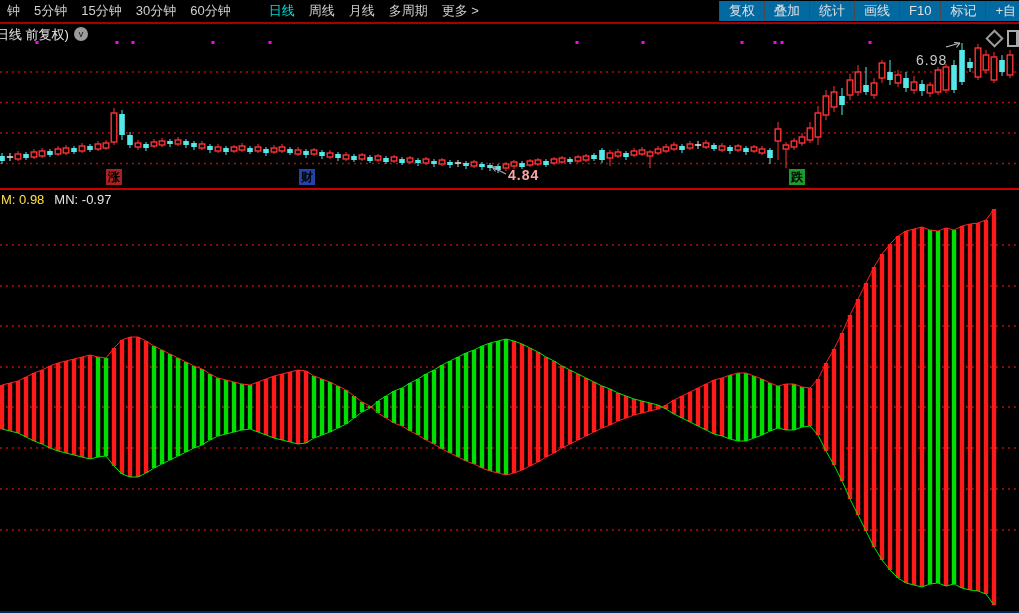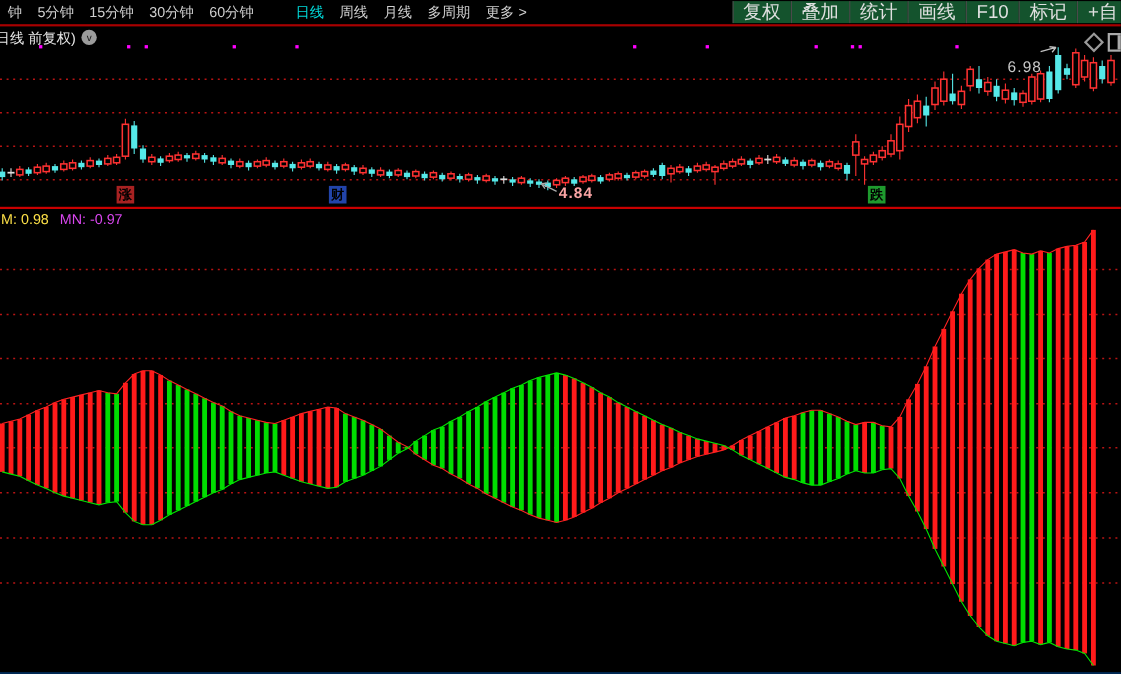--- a/index.html
+++ b/index.html
@@ -5,22 +5,22 @@
   html,body{margin:0;padding:0;background:#000;width:1019px;height:613px;overflow:hidden;
     font-family:"Liberation Sans","DejaVu Sans",sans-serif;}
   #stage{position:relative;width:1019px;height:613px;background:#000;overflow:hidden;}
   
   #menubar{position:absolute;top:0;left:0;width:1019px;height:22px;background:#000;
     border-bottom:2px solid #a80000;display:flex;align-items:center;}
   #menu-left{display:flex;align-items:center;gap:0;height:22px;}
   .mitem{color:#cfcfcf;font-size:13px;padding:0 7px;line-height:22px;white-space:nowrap;cursor:default;}
   .mitem.active{color:#00dcdc;margin-left:24px;}
   #menu-right{position:absolute;right:-6px;top:0;height:22px;display:flex;align-items:center;}
-  .rbtn{color:#e0e0e0;font-size:17px;line-height:20px;padding:0 9px;border-left:1px solid #4a4a4a;
-    background:#14532d;white-space:nowrap;}
+  .rbtn{color:#e0e0e0;font-size:13px;line-height:20px;padding:0 9px;border-left:1px solid #4a4a4a;
+    background:#0369a1;white-space:nowrap;}
   
   #chart-title{position:absolute;top:26px;left:-4px;color:#e8e8e8;font-size:13px;white-space:nowrap;}
   #title-dropdown{position:absolute;top:27px;left:74px;width:14px;height:14px;border-radius:50%;
     background:#9b9b9b;color:#111;font-size:9px;line-height:14px;text-align:center;}
   #icon-diamond{position:absolute;top:32px;left:988px;width:9px;height:9px;border:2px solid #999;
     transform:rotate(45deg);}
   #icon-split{position:absolute;top:30px;left:1007px;width:12px;height:13px;border:2px solid #aaa;}
   #icon-split .half{position:absolute;right:0;top:0;width:5px;height:13px;background:#aaa;}
   
   .badge{position:absolute;width:16px;height:16px;text-align:center;line-height:16px;
@@ -485,16 +485,16 @@
   <div class="price-label" style="left:916px;top:40px;margin-top:12px;">6.98</div>
   <div class="price-label" style="left:508px;top:167px;color:#fca5a5;font-weight:bold;">4.84</div>
 
   <div id="badges">
       <div class="badge" style="left: 106px; top: 169px; background: rgb(168, 34, 34);">涨</div>
       <div class="badge" style="left: 299px; top: 169px; background: rgb(34, 68, 170);">财</div>
       <div class="badge" style="left: 789px; top: 169px; background: rgb(30, 154, 46);">跌</div>
     </div>
 
   <div id="divider"></div>
-  <div id="ind-labels"><span style="color: #fde047; margin-top: 48px;">M: 0.98</span><span style="color: #d946ef;">MN: -0.97</span></div>
+  <div id="ind-labels"><span style="color: #fde047; margin-top: 48px;">M: 0.98</span><span style="color: #e5e5e5;">MN: -0.97</span></div>
 
   <div id="bottom-strip"></div>
 </div>
 
 </body></html>

